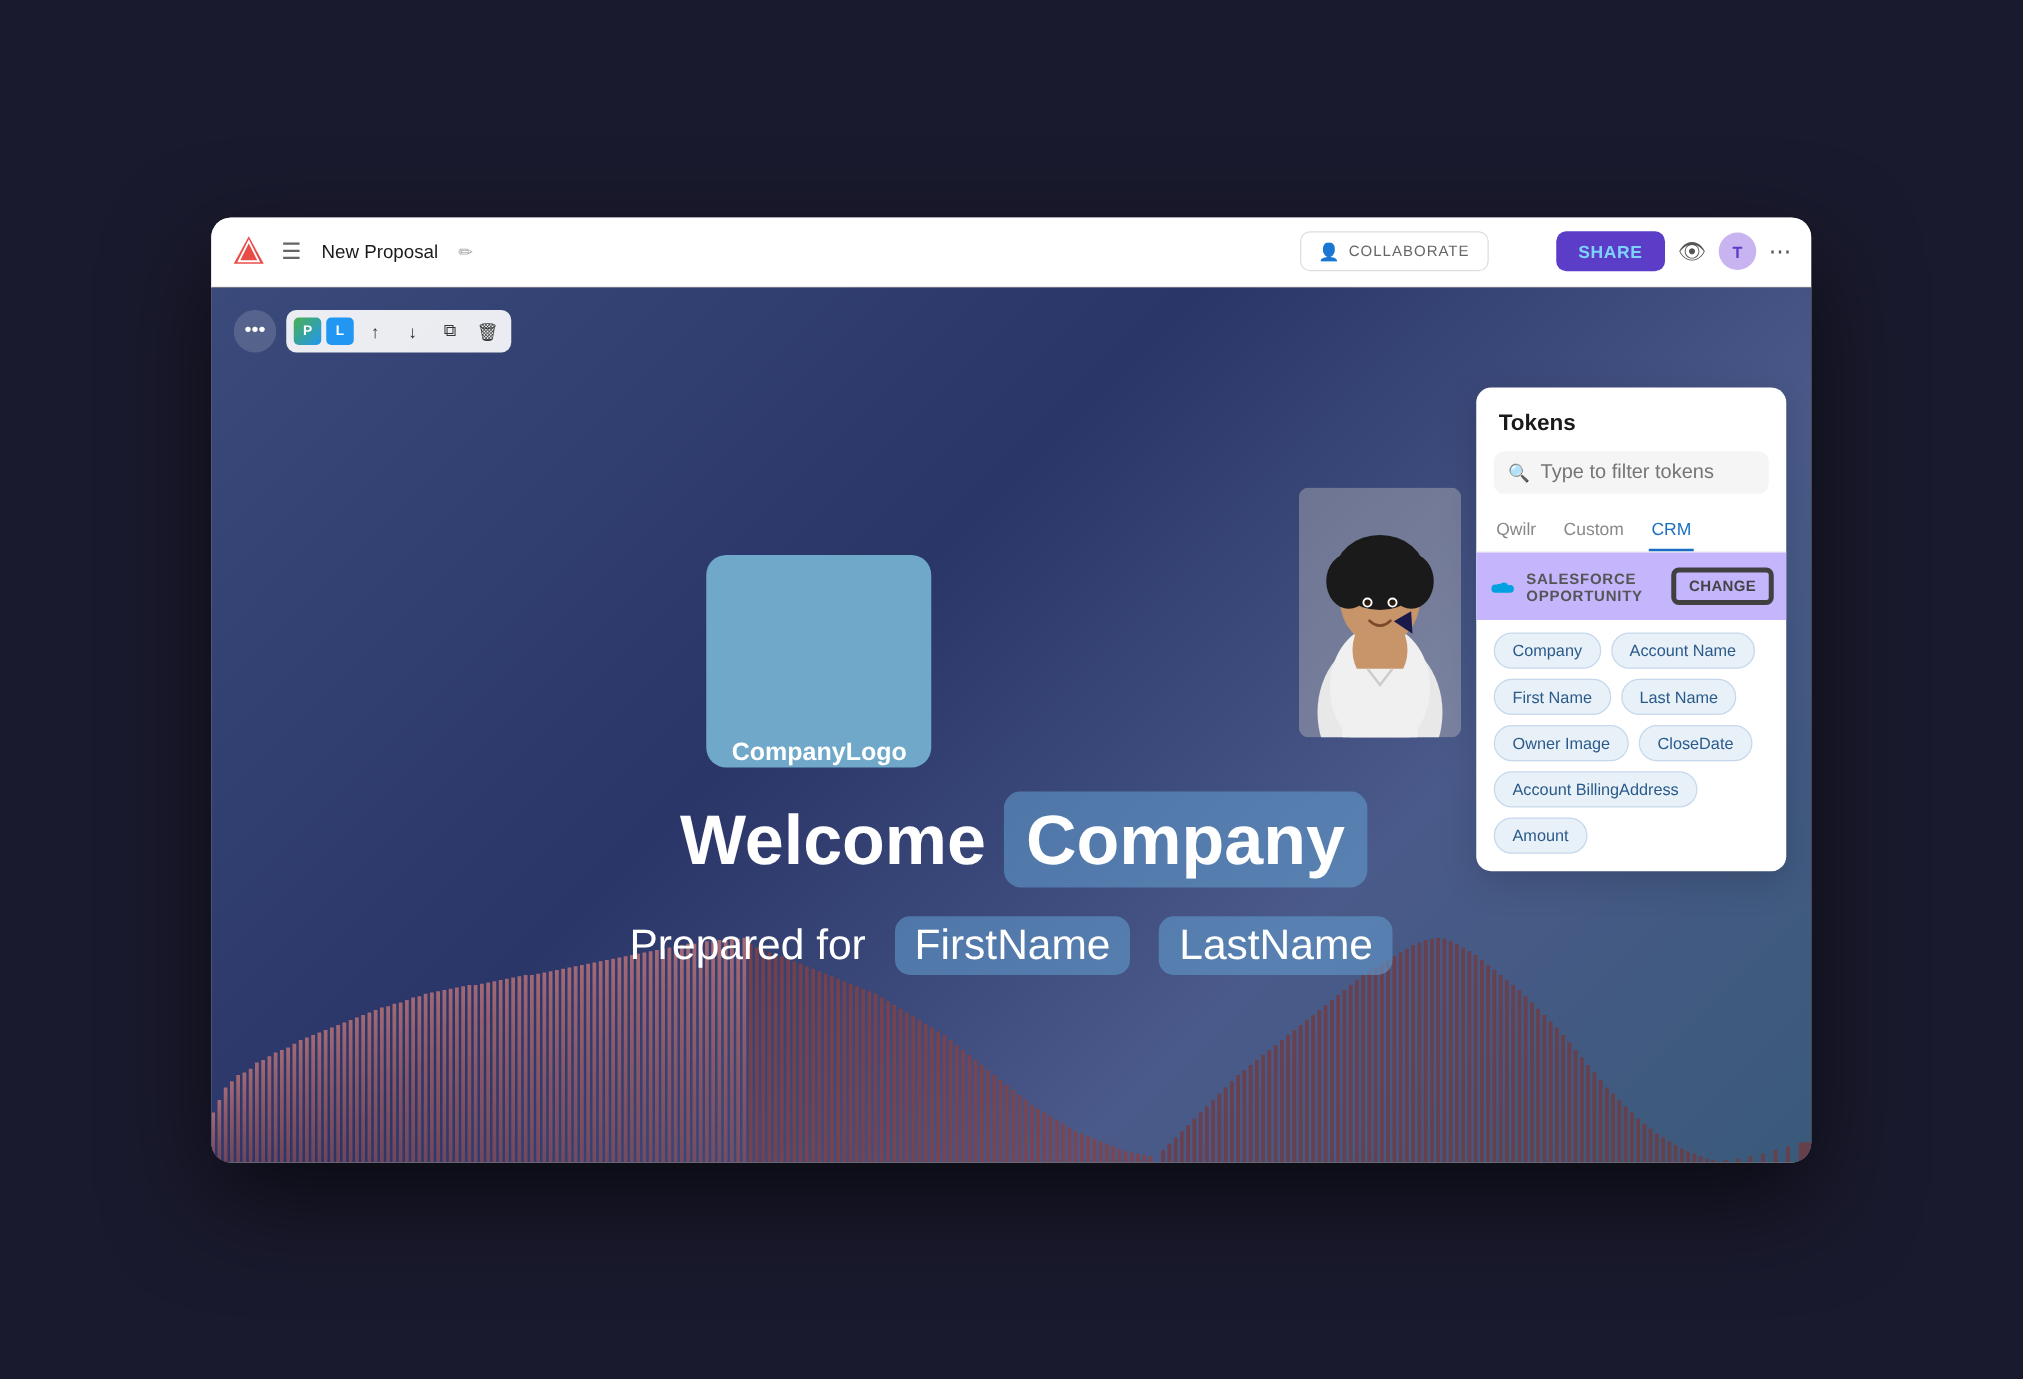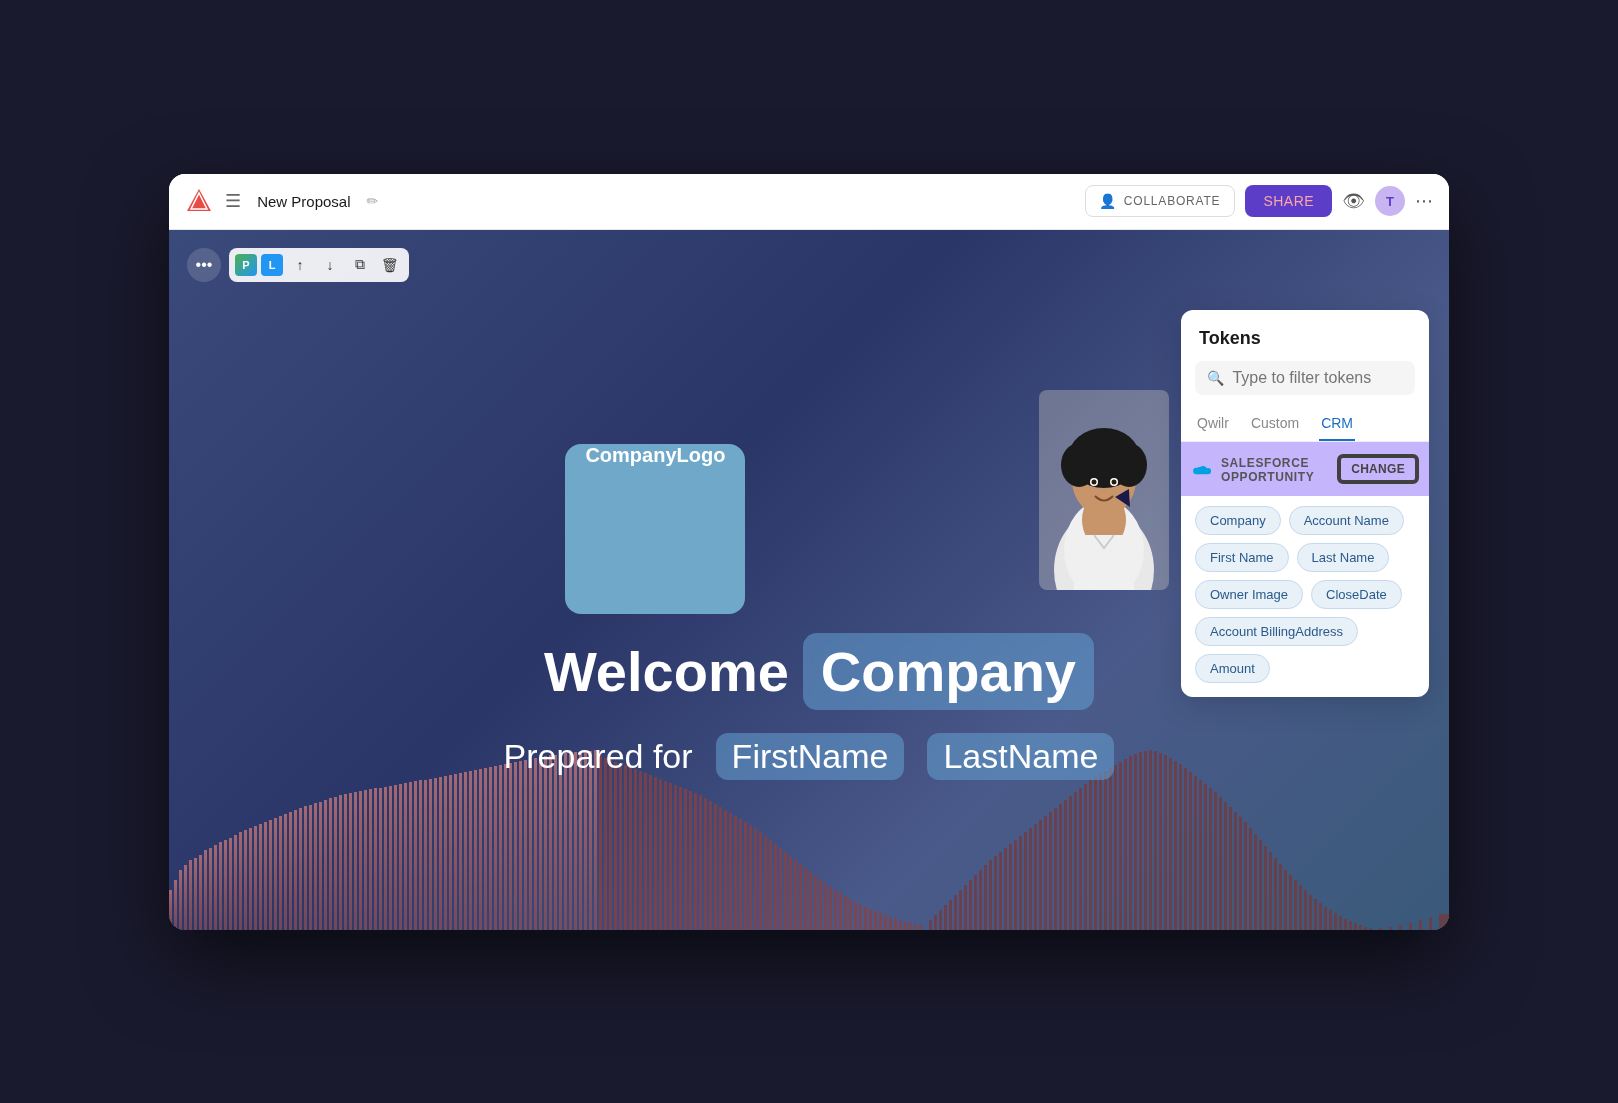--- a/index.html
+++ b/index.html
@@ -73,27 +73,28 @@
       font-size: 13px;
       color: #666;
       cursor: pointer;
       font-weight: 500;
       letter-spacing: 0.5px;
     }
 
     .share-btn {
       padding: 8px 18px;
       background: #5b3dc8;
-      color: #fca5a5;
+      color: #7dd3fc;
       border: none;
       border-radius: 8px;
       font-size: 14px;
-      font-weight: 400;
+      font-weight: 700;
       cursor: pointer;
       letter-spacing: 0.5px;
+      margin-left: 44px;
     }
 
     .eye-icon {
       color: #555;
       font-size: 18px;
       cursor: pointer;
     }
 
     .avatar-circle {
       width: 30px;
@@ -207,21 +208,21 @@
     .logo-placeholder {
       position: absolute;
       top: 50%;
       left: 38%;
       transform: translate(-50%, -80%);
       background: #6fa8c8;
       border-radius: 16px;
       width: 180px;
       height: 170px;
       display: flex;
-      align-items: flex-start;
+      align-items: flex-end;
       justify-content: center;
       color: #fff;
       font-size: 20px;
       font-weight: 600;
       z-index: 5;
     }
 
     
     .person-image {
       position: absolute;

